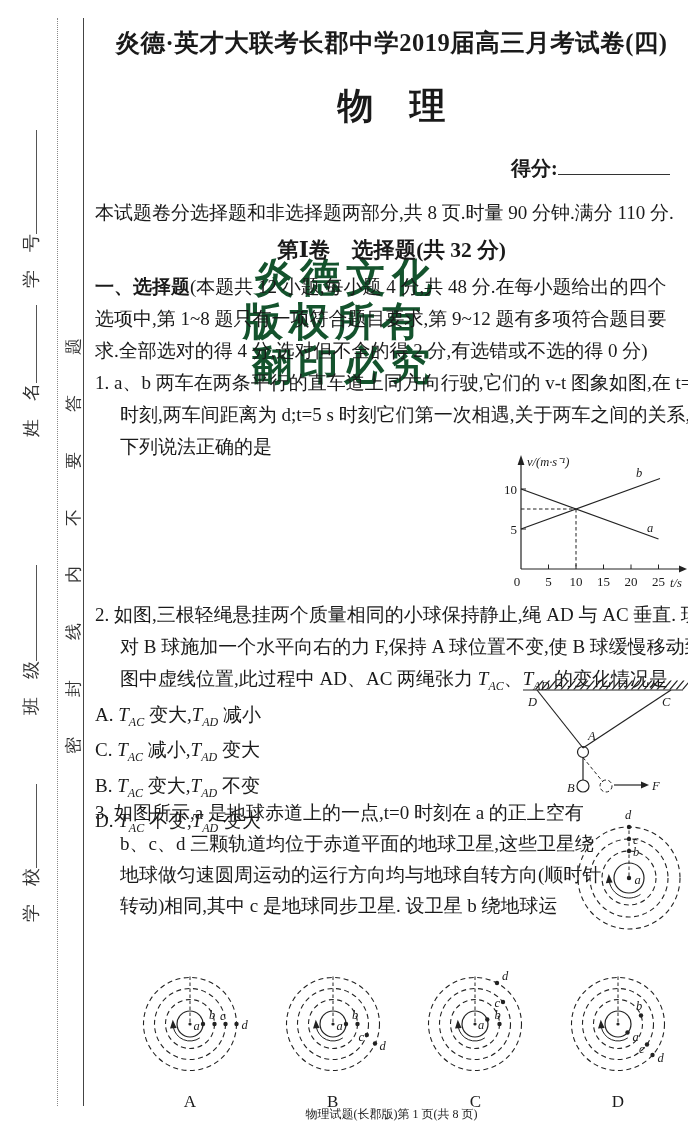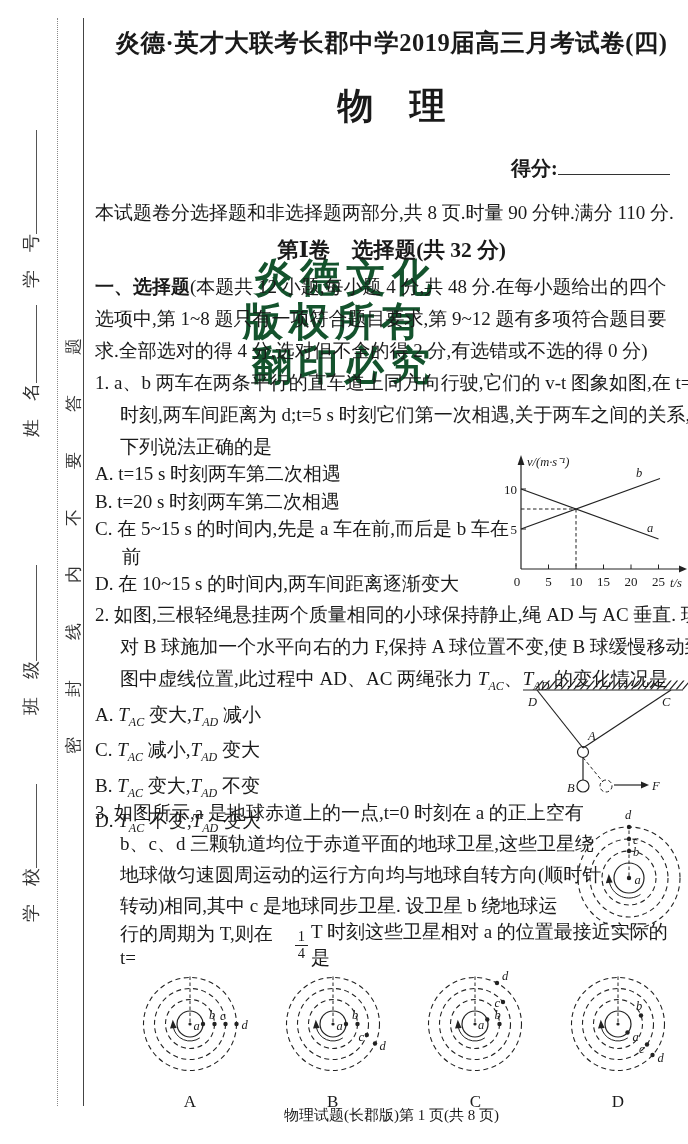--- a/index.html
+++ b/index.html
@@ -28,21 +28,21 @@
   .hang{padding-left:25px;text-indent:-25px;}
   .opts .opt{font-size:19px;line-height:27.5px;padding-left:27px;text-indent:-27px;}
   sub.vs{font-size:12px;font-style:italic;}
   .tv{font-style:italic;}
   .fracline{display:flex;align-items:center;font-size:19px;}
   .frac{display:inline-block;text-align:center;font-size:14.5px;line-height:1.1;margin:0 3px;}
   .frac .den{border-top:1.2px solid #222;display:block;padding:0 3px;}
   .figrow{display:flex;justify-content:space-between;width:558px;}
   .figcell{text-align:center;}
   .figcell .cap{font-size:17px;margin-top:2px;}
-  .footer{width:593px;text-align:center;font-size:15px;}
+  .footer{width:593px;text-align:center;font-size:12px;}
   
   svg{overflow:visible;}
   .ln{stroke:#222;stroke-width:1.2;fill:none;}
   .lnthin{stroke:#222;stroke-width:1;fill:none;}
   .dash{stroke:#222;stroke-width:1.1;fill:none;stroke-dasharray:5 3.5;}
   .dash2{stroke:#222;stroke-width:1;fill:none;stroke-dasharray:3.5 2.5;}
   .fillb{fill:#222;stroke:none;}
   .figlabel{font:italic 12.5px "Liberation Serif",serif;fill:#1a1a1a;}
   .ticktxt{font:13px "Liberation Serif",serif;fill:#1a1a1a;}
   .axlabel{font:italic 12.5px "Liberation Serif",serif;fill:#1a1a1a;}
@@ -111,26 +111,20 @@
 
     <div class="blk p" style="top:197px;width:588px;">本试题卷分选择题和非选择题两部分,共 8 页.时量 90 分钟.满分 110 分.</div>
 
     <div class="blk sechead" style="top:235px;">第Ⅰ卷　选择题(共 32 分)</div>
 
     <div class="blk p" style="top:271px;width:586px;">
       <b>一、选择题</b><span>(本题共 12 小题,每小题 4 分,共 48 分.在每小题给出的四个选项中,第 1~8 题只有一项符合题目要求,第 9~12 题有多项符合题目要求.全部选对的得 4 分,选对但不全的得 2 分,有选错或不选的得 0 分)</span>
     </div>
 
     <div class="blk p hang" style="top:367px;width:588px;">1. a、b 两车在两条平行的直车道上同方向行驶,它们的 v-t 图象如图,在 t=0 时刻,两车间距离为 d;t=5 s 时刻它们第一次相遇,关于两车之间的关系,下列说法正确的是</div>
-    <div class="blk opts" style="top:460px;width:430px;">
-      <div class="opt">A. t=15 s 时刻两车第二次相遇</div>
-      <div class="opt">B. t=20 s 时刻两车第二次相遇</div>
-      <div class="opt">C. 在 5~15 s 的时间内,先是 a 车在前,而后是 b 车在前</div>
-      <div class="opt">D. 在 10~15 s 的时间内,两车间距离逐渐变大</div>
-    </div>
 
     <svg class="blk" style="top:447px;left:398px;" width="197" height="152" viewBox="0 0 197 152">
       <line class="ln" x1="28" y1="122" x2="28" y2="16"></line>
       <polygon class="fillb" points="24.6,18 31.4,18 28,8"></polygon>
       <line class="ln" x1="28" y1="122" x2="186" y2="122"></line>
       <polygon class="fillb" points="186,118.6 186,125.4 194,122"></polygon>
       <text class="axlabel" x="34" y="19">v/(m·s⁻¹)</text>
       <line class="lnthin" x1="28" y1="42" x2="33" y2="42"></line>
       <line class="lnthin" x1="28" y1="82" x2="33" y2="82"></line>
       <text class="ticktxt" x="24" y="47" text-anchor="end">10</text>
@@ -180,25 +174,20 @@
       <circle class="ln" cx="82" cy="110" r="6" fill="#fff"></circle>
       <text class="figlabel" x="66" y="116">B</text>
       <line class="dash2" x1="82" y1="81.5" x2="102" y2="106"></line>
       <circle class="dash2" cx="105" cy="110" r="6" fill="none"></circle>
       <line class="ln" x1="113" y1="109" x2="140" y2="109"></line>
       <polygon class="fillb" points="140,105.6 140,112.4 148,109"></polygon>
       <text class="figlabel" x="151" y="114">F</text>
     </svg>
 
     <div class="blk p hang" style="top:797px;width:482px;line-height:31px;">3. 如图所示,a 是地球赤道上的一点,t=0 时刻在 a 的正上空有 b、c、d 三颗轨道均位于赤道平面的地球卫星,这些卫星绕地球做匀速圆周运动的运行方向均与地球自转方向(顺时针转动)相同,其中 c 是地球同步卫星. 设卫星 b 绕地球运</div>
-    <div class="blk fracline" style="top:922px;left:25px;width:563px;height:46px;">
-      <span>行的周期为 T,则在 t=</span>
-        <span class="frac"><span class="num">1</span><span class="den">4</span></span>
-        <span>T 时刻这些卫星相对 a 的位置最接近实际的是</span>
-    </div>
 
     <svg class="blk" style="top:788px;left:477px;" width="115" height="152" viewBox="0 0 115 152">
       <use href="#base-main"></use>
     <circle cx="57" cy="39" r="2.2" class="fillb"></circle>
         <text x="53" y="31" class="figlabel">d</text>
         <circle cx="57" cy="51" r="2.2" class="fillb"></circle>
         <text x="61" y="56" class="figlabel">c</text>
         <circle cx="57" cy="63" r="2.2" class="fillb"></circle>
         <text x="61" y="68" class="figlabel">b</text>
         <circle cx="57" cy="90" r="2.2" class="fillb"></circle>

